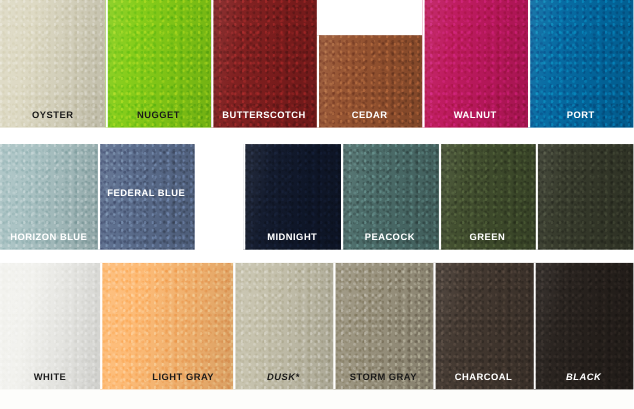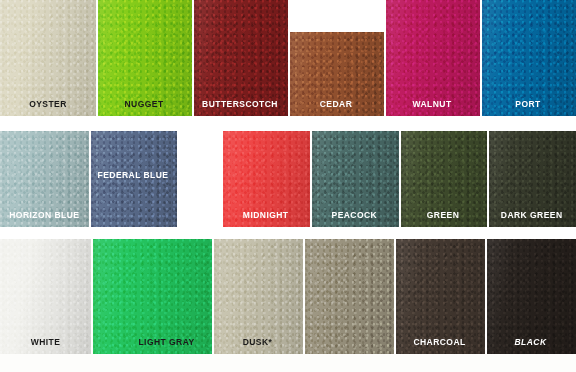--- a/index.html
+++ b/index.html
@@ -122,61 +122,61 @@
       <div class="swatch" style="background: rgb(169, 194, 195);">
         <div class="sheen"></div>
         <div class="grain"></div>
         <div class="label light">HORIZON BLUE</div>
       </div>
       <div class="swatch" style="background: rgb(90, 108, 140); align-items: center;">
         <div class="sheen"></div>
         <div class="grain"></div>
         <div class="label light">FEDERAL BLUE</div>
       </div>
-      <div class="swatch" style="background: #ef4444; margin-left: 44px;">
+      <div class="swatch" style="background: #0f172a; margin-left: 44px;">
         <div class="sheen"></div>
         <div class="grain"></div>
         <div class="label light">MIDNIGHT</div>
       </div>
       <div class="swatch" style="background: rgb(74, 107, 104);">
         <div class="sheen"></div>
         <div class="grain"></div>
         <div class="label light">PEACOCK</div>
       </div>
       <div class="swatch" style="background: rgb(63, 76, 44);">
         <div class="sheen"></div>
         <div class="grain"></div>
         <div class="label light">GREEN</div>
       </div>
       <div class="swatch" style="background: rgb(53, 57, 42);">
         <div class="sheen"></div>
         <div class="grain"></div>
-        <div class="label light">DARK GREEN</div>
       </div>
     </div>
   <div class="row-gap" style="height:12px"></div>
   <div class="row" style="height:115px">
       <div class="swatch" style="background: rgb(242, 242, 238);">
         <div class="sheen"></div>
         <div class="grain"></div>
         <div class="label dark">WHITE</div>
       </div>
-      <div class="swatch" style="background: #22c55e; padding-left: 30px;">
+      <div class="swatch" style="background: #fdba74; padding-left: 30px;">
         <div class="sheen"></div>
         <div class="grain"></div>
         <div class="label dark">LIGHT GRAY</div>
       </div>
-      <div class="swatch" style="background: rgb(198, 194, 173);">
+      <div class="swatch" style="background: rgb(198, 194, 173); font-style: italic;">
         <div class="sheen"></div>
         <div class="grain"></div>
         <div class="label dark">DUSK*</div>
       </div>
       <div class="swatch" style="background: rgb(154, 147, 126);">
         <div class="sheen"></div>
         <div class="grain"></div>
+        <div class="label dark">STORM GRAY</div>
       </div>
       <div class="swatch" style="background: rgb(66, 55, 47);">
         <div class="sheen"></div>
         <div class="grain"></div>
         <div class="label light">CHARCOAL</div>
       </div>
       <div class="swatch" style="background: rgb(38, 32, 28); font-style: italic;">
         <div class="sheen"></div>
         <div class="grain"></div>
         <div class="label light">BLACK</div>

